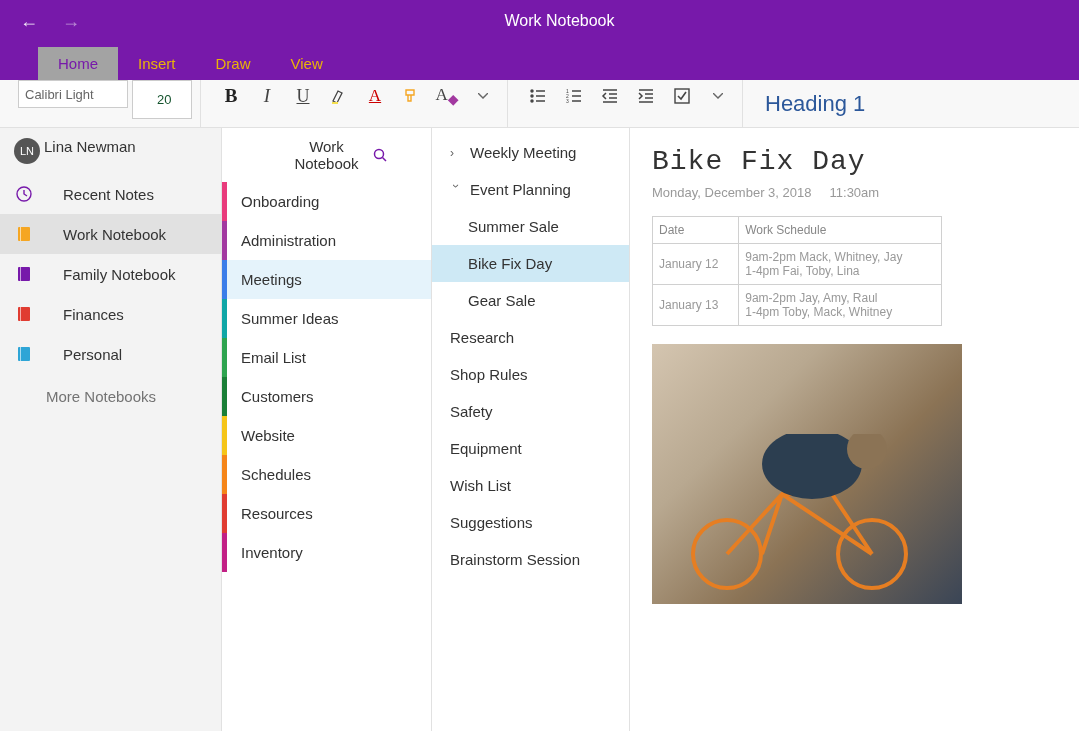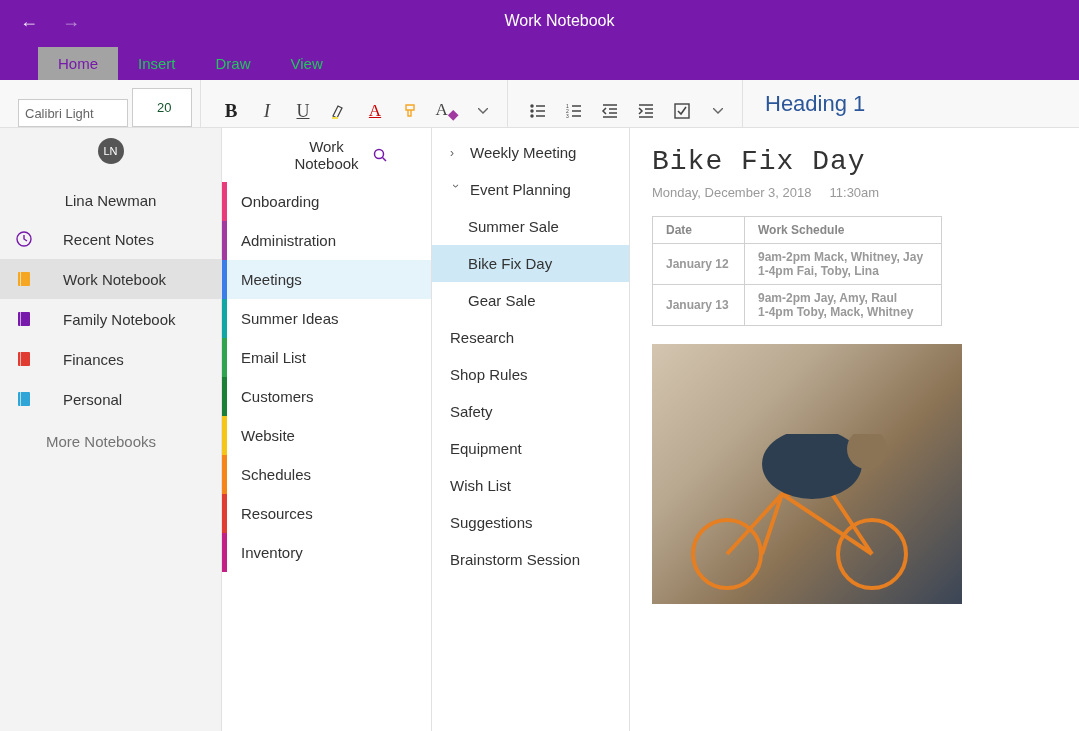--- a/index.html
+++ b/index.html
@@ -9,41 +9,41 @@
     
     
     .titlebar { background: #7719aa; height: 42px; display: flex; align-items: center; color: #fff; }
     .nav-arrows { display: flex; gap: 24px; padding: 0 20px; }
     .nav-arrow { cursor: pointer; font-size: 18px; opacity: 0.9; }
     .nav-arrow.fwd { opacity: 0.5; }
     .title-center { flex: 1; text-align: center; font-size: 16px; padding-right: 60px; }
     
     
     .tabrow { background: #7719aa; display: flex; align-items: flex-end; height: 38px; padding-left: 38px; }
-    .tab { padding: 8px 20px; color: #22c55e; font-size: 15px; cursor: pointer; }
+    .tab { padding: 8px 20px; color: #eab308; font-size: 15px; cursor: pointer; }
     .tab.active { background: #a3a3a3; color: #7719aa; }
     
     
     .ribbon { background: #f8f8f8; border-bottom: 1px solid #e1e1e1; height: 48px; display: flex; align-items: center; padding: 0 10px; gap: 6px; }
-    .ribbon-group { display: flex; align-items: flex-end; gap: 4px; padding: 0 8px; border-right: 1px solid #e1e1e1; height: 100%; }
+    .ribbon-group { display: flex; align-items: flex-start; gap: 4px; padding: 0 8px; border-right: 1px solid #e1e1e1; height: 100%; }
     .ribbon-group:last-child { border-right: none; }
     .font-name { border: 1px solid #ccc; background: #fff; height: 28px; width: 110px; padding: 0 6px; font-size: 13px; color: #666; display: flex; align-items: center; }
     .font-size { border: 1px solid #ccc; background: #fff; height: 39px; width: 60px; padding: 0 24px; font-size: 13px; color: #14532d; display: flex; align-items: center; }
     .rbtn { width: 32px; height: 32px; display: flex; align-items: center; justify-content: center; cursor: pointer; font-size: 17px; color: #444; }
     .rbtn.bold { font-weight: bold; font-family: "Times New Roman", serif; font-size: 19px; color: #222; }
     .rbtn.italic { font-style: italic; font-family: "Times New Roman", serif; font-size: 19px; color: #444; }
     .rbtn.underline { text-decoration: underline; font-family: "Times New Roman", serif; font-size: 18px; color: #444; }
     .heading-label { font-size: 22px; color: #2b579a; padding-left: 16px; cursor: pointer; }
     
     
     .main { flex: 1; display: flex; overflow: hidden; }
     
     
     .sidebar { width: 222px; background: #f3f3f3; border-right: 1px solid #e1e1e1; display: flex; flex-direction: column; }
-    .user-row { display: flex; align-items: center; gap: 28px; padding: 10px 14px; flex-direction: column; }
+    .user-row { display: flex; align-items: flex-start; gap: 4px; padding: 10px 14px; }
     .avatar { width: 26px; height: 26px; border-radius: 50%; background: #555; color: #fff; display: flex; align-items: center; justify-content: center; font-size: 11px; }
     .user-name { font-size: 15px; color: #333; }
     .sb-item { display: flex; align-items: center; gap: 29px; padding: 10px 14px; cursor: pointer; font-size: 15px; color: #333; position: relative; }
     .sb-item.active { background: #e1e1e1; }
     .sb-icon { width: 20px; height: 20px; display: flex; align-items: center; justify-content: center; }
     .more-link { padding: 14px 14px 14px 46px; color: #737373; font-size: 15px; cursor: pointer; }
     
     
     .sections-col { width: 210px; background: #fff; border-right: 1px solid #e1e1e1; display: flex; flex-direction: column; }
     .notebook-header { display: flex; align-items: center; justify-content: space-between; padding: 10px 12px; }
@@ -69,21 +69,21 @@
     .page-item.group { font-weight: 400; }
     .page-item.child { padding-left: 36px; }
     .page-item.sel { background: #cee9f5; }
     .chev { font-size: 12px; color: #666; width: 12px; display: inline-block; }
     
     
     .content { flex: 1; padding: 18px 22px; overflow: auto; background: #fff; }
     .page-title { font-family: "Courier New", monospace; font-size: 28px; color: #333; letter-spacing: 1px; }
     .page-meta { font-size: 13px; color: #999; margin-top: 8px; }
     .sched-table { border: 1px solid #d0d0d0; margin-top: 16px; width: 290px; border-collapse: collapse; font-size: 12px; }
-    .sched-table th, .sched-table td { border: 1px solid #d0d0d0; padding: 6px 13px; text-align: left; color: #999; font-weight: bold; }
+    .sched-table th, .sched-table td { border: 1px solid #d0d0d0; padding: 6px 6px; text-align: left; color: #999; font-weight: normal; }
     .sched-table th { color: #888; }
     .content-img { margin-top: 18px; width: 310px; height: 260px; background: linear-gradient(135deg, #d4c5b0 0%, #b8a890 30%, #8b7355 60%, #3a4556 100%); position: relative; overflow: hidden; }
     .bike-shape { position: absolute; bottom: 10px; left: 20px; width: 260px; height: 160px; }
     
     svg { display: block; }
   </style>
 </head>
 <body>
 
 <div class="app">

